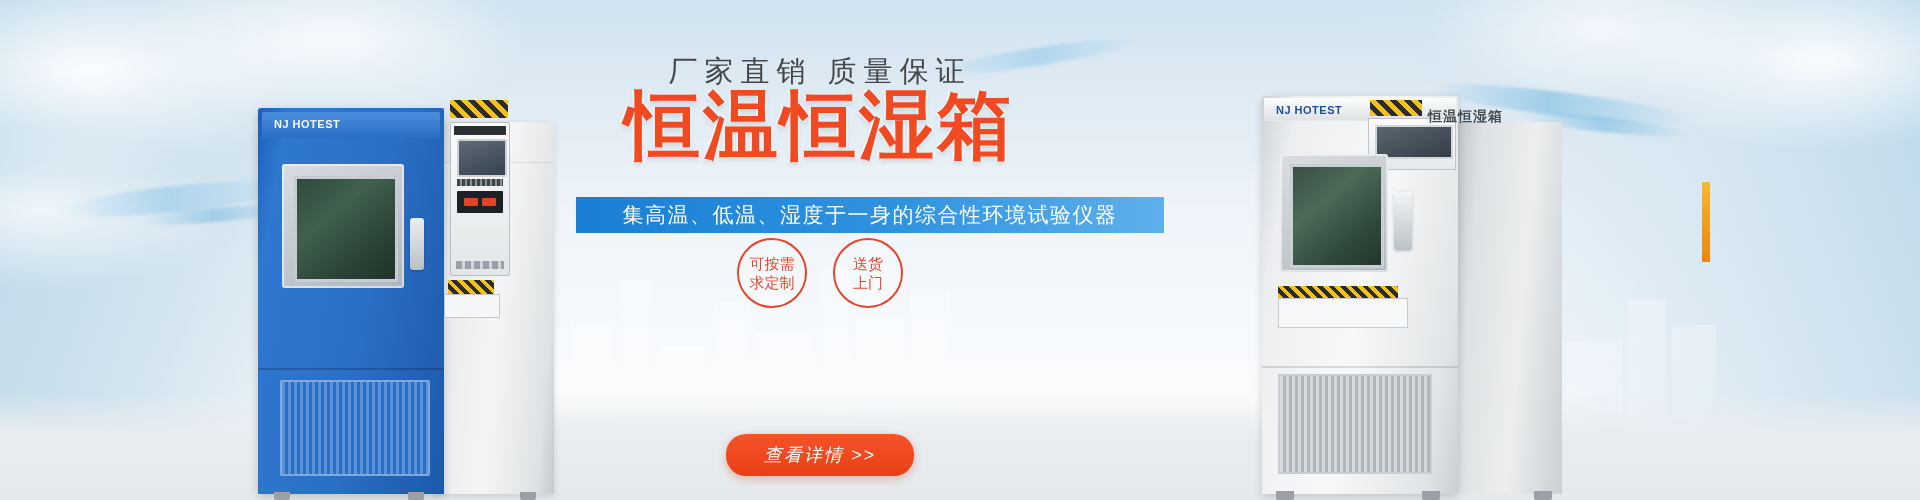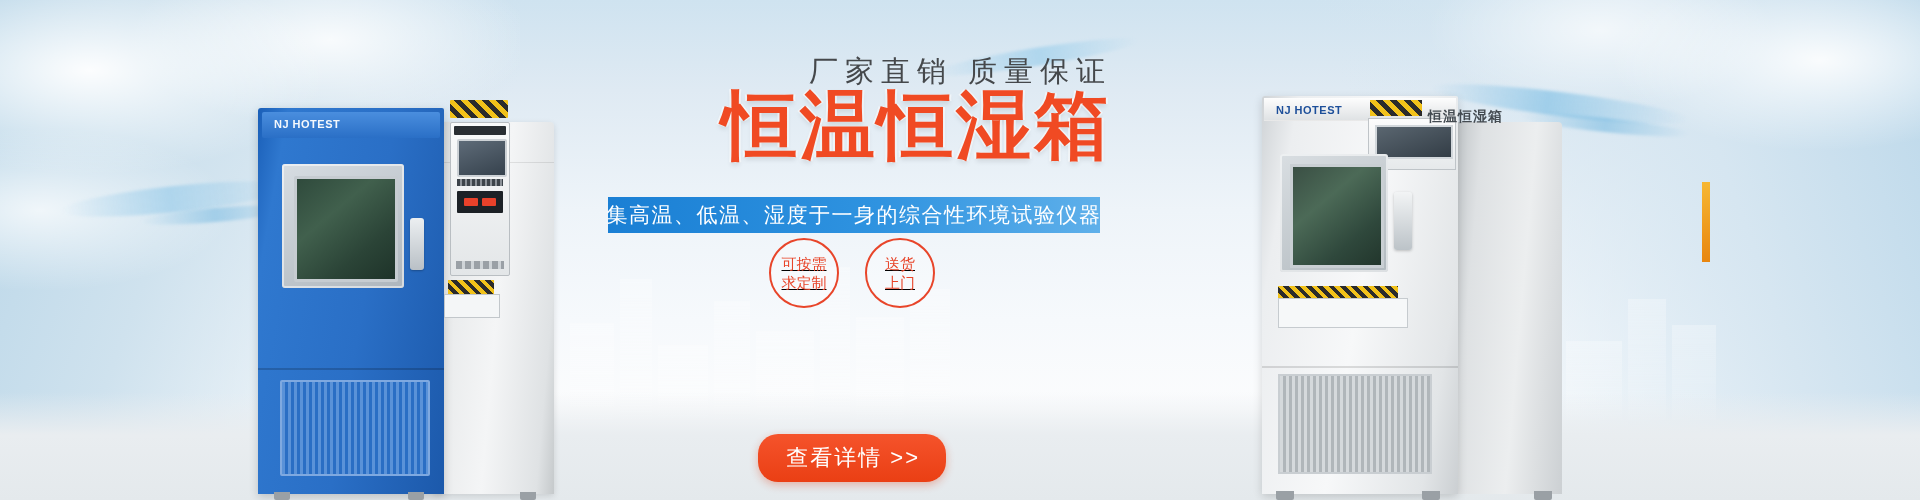--- a/index.html
+++ b/index.html
@@ -330,25 +330,25 @@
     background: linear-gradient(180deg, #f7b733, #e8860f);
   }
   .m-right .foot {
     position: absolute; bottom: -6px; width: 18px; height: 9px;
     background: #9aa0a5; border-radius: 0 0 2px 2px;
   }
 
   
   .copy {
     position: absolute;
-    left: 592px;
+    left: 560px;
     top: 0;
     width: 520px;
     height: 500px;
-    text-align: right;
+    text-align: center;
   }
   .eyebrow {
     position: absolute;
     top: 52px; left: 0; right: 0;
     font-size: 29px;
     font-weight: 400;
     color: #45484b;
     letter-spacing: 7px;
     white-space: nowrap;
   }
@@ -362,39 +362,38 @@
     line-height: 1.05;
     white-space: nowrap;
     text-shadow:
       2px 0 0 rgba(255,255,255,.55),
       -2px 0 0 rgba(255,255,255,.55),
       0 3px 5px rgba(0,0,0,.10);
   }
   .subbar {
     position: absolute;
     top: 197px; left: 16px;
-    width: 492px; height: 36px;
+    width: 588px; height: 36px;
     background: linear-gradient(90deg, #1a7fd4 0%, #2f93e0 55%, #5fb0ea 100%);
     display: flex;
     align-items: center;
     justify-content: center;
   }
   .subbar span {
     font-size: 21px;
     color: #ffffff;
     letter-spacing: 1.5px;
     white-space: nowrap;
   }
   .badges {
     position: absolute;
     top: 238px; left: 0; right: 0;
     display: flex;
     justify-content: center;
     gap: 26px;
-    text-decoration: underline;
   }
   .badge {
     width: 66px; height: 66px;
     border: 2px solid #e8452a;
     border-radius: 50%;
     display: flex;
     flex-direction: column;
     align-items: center;
     justify-content: center;
     color: #e8452a;
@@ -404,26 +403,27 @@
   }
   .badge b { font-weight: 400; display: block; white-space: nowrap; }
   .cta {
     position: absolute;
     top: 434px; left: 50%;
     transform: translateX(-50%);
     min-width: 136px;
     padding: 9px 26px;
     background: linear-gradient(180deg, #f5532b, #ea3f14);
     color: #ffffff;
-    font-size: 22px;
+    font-size: 18px;
     letter-spacing: 2px;
     border-radius: 20px;
     white-space: nowrap;
     box-shadow: 0 3px 8px rgba(220,60,20,.32);
     cursor: pointer;
+    font-style: italic;
   }
 </style>
 </head>
 <body>
 
 <div class="banner">
 
   <div class="bg-sky"></div>
   <div class="bg-sky-left"></div>
   <div class="bg-sky-right"></div>

